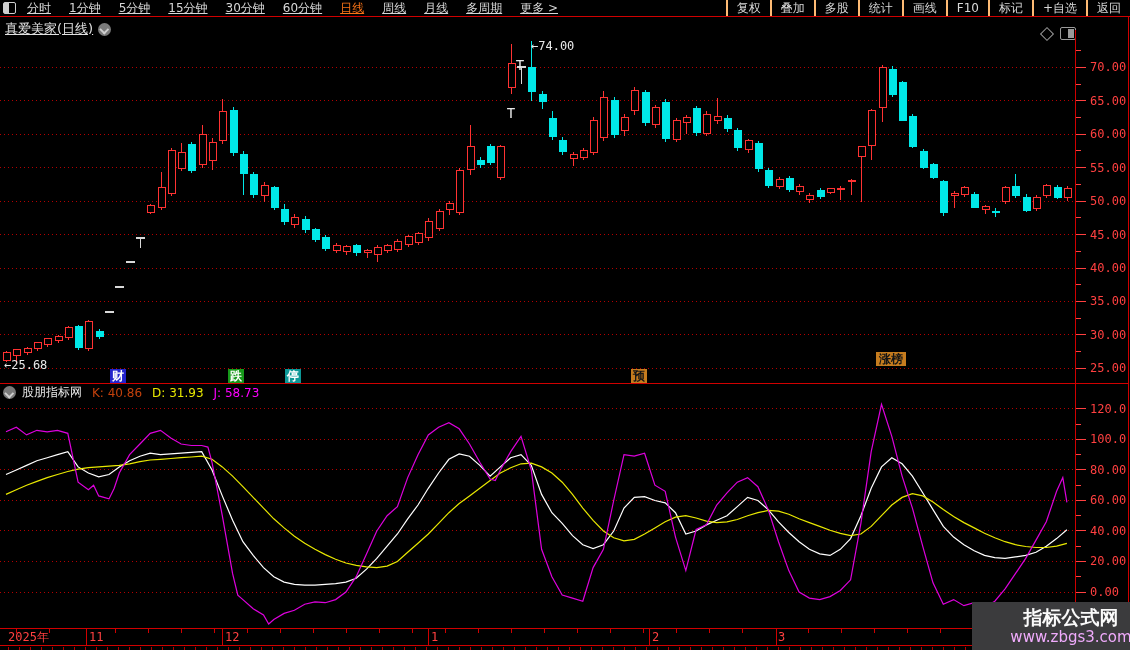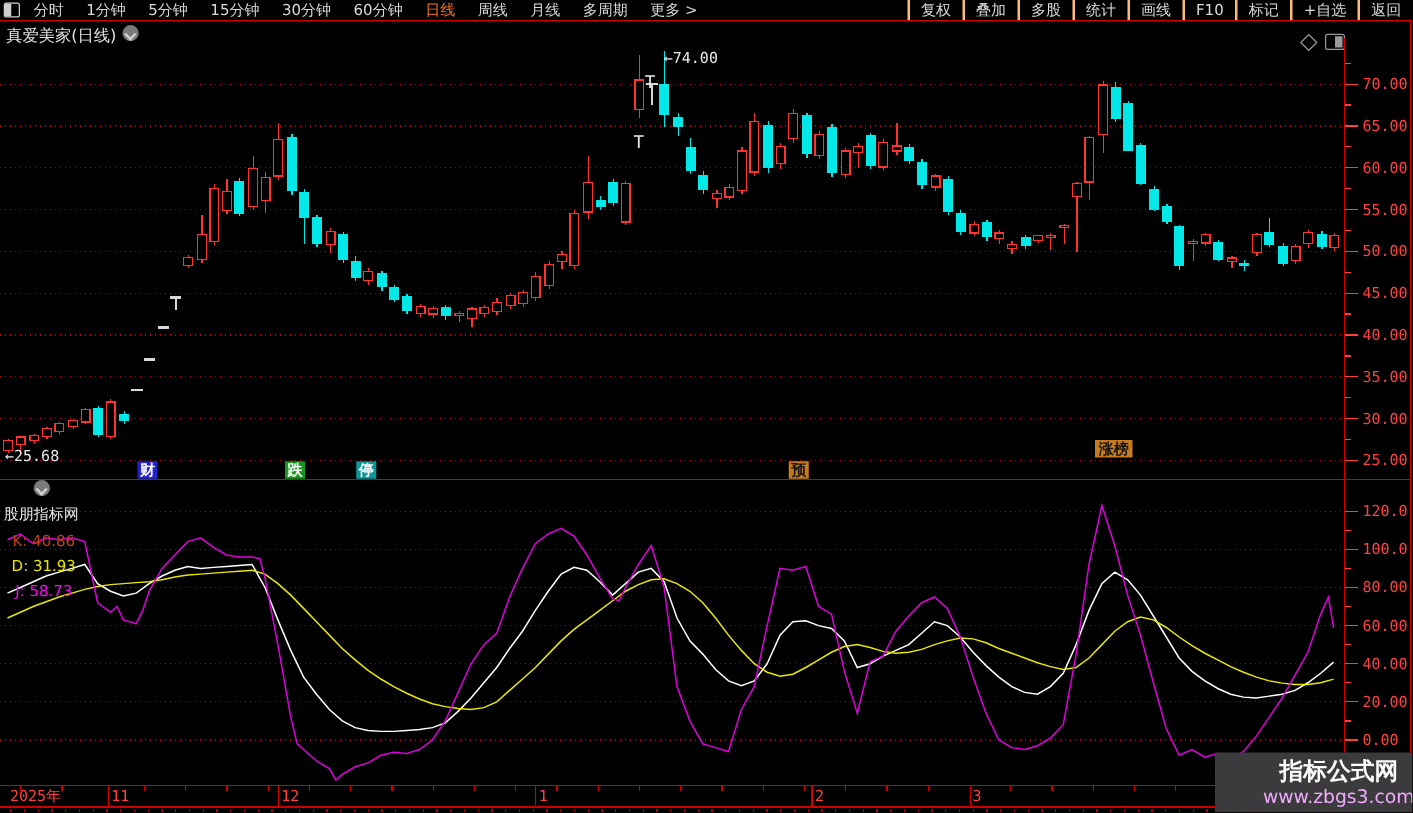--- a/index.html
+++ b/index.html
@@ -2,37 +2,37 @@
 <html><head>
 <meta charset="utf-8">
 <style>
   html,body{margin:0;padding:0;background:#000;}
   #app{position:relative;width:1130px;height:650px;background:#000;overflow:hidden;
        font-family:"DejaVu Sans","Liberation Sans",sans-serif;}
   
   #toolbar{position:absolute;top:0;left:0;width:1130px;height:16px;display:flex;
            align-items:center;border-bottom:1px solid #d00000;background:#000;}
   #tb-left{display:flex;align-items:center;height:16px;}
-  .tb-item{color:#d8d8d8;font-size:12px;line-height:16px;padding:0 9px;white-space:nowrap;cursor:default;}
+  .tb-item{color:#d8d8d8;font-size:12px;line-height:16px;padding:0 9px;white-space:nowrap;cursor:default;text-decoration:underline;}
   .tb-item.active{color:#f97316;}
   #tb-right{margin-left:auto;display:flex;height:16px;}
   .tbr-item{color:#d8d8d8;font-size:12px;line-height:16px;padding:0 9px;border-left:2px solid #fdba74;white-space:nowrap;}
   #win-icon{width:11px;height:10px;border:1px solid #cfcfcf;border-radius:2px;margin:0 2px 0 3px;position:relative;}
   #win-icon::after{content:"";position:absolute;left:0;top:0;width:5px;height:10px;background:#cfcfcf;}
   
-  #title-row{position:absolute;top:20px;left:5px;color:#e2e2e2;font-size:13px;display:flex;gap:5px;}
+  #title-row{position:absolute;top:20px;left:5px;color:#e2e2e2;font-size:13px;display:flex;align-items:center;gap:5px;text-decoration:underline;}
   .chev-icon{width:13px;height:13px;border-radius:50%;background:#7a7a7a;display:inline-block;position:relative;}
   .chev-icon::after{content:"";position:absolute;left:3.2px;top:3.5px;width:4.5px;height:4.5px;
                     border-right:2px solid #cfcfcf;border-bottom:2px solid #cfcfcf;transform:rotate(45deg);}
   #corner-icons{position:absolute;top:27px;left:1042px;display:flex;align-items:center;gap:8px;}
   #diamond-icon{width:8px;height:8px;border:1px solid #9a9a9a;transform:rotate(45deg);}
   #panel-icon{width:14px;height:11px;border:1px solid #9a9a9a;border-radius:2px;position:relative;}
   #panel-icon::after{content:"";position:absolute;right:1px;top:1px;width:6px;height:9px;background:#9a9a9a;}
   
-  #ind-header{position:absolute;top:384px;left:3px;display:flex;align-items:center;gap:6px;font-size:12px;flex-direction:column;}
+  #ind-header{position:absolute;top:384px;left:3px;display:flex;align-items:center;gap:6px;font-size:12px;}
   #ind-header .kv{margin-left:4px;}
   
   .badge{position:absolute;height:14px;line-height:14px;font-size:12px;font-weight:bold;text-align:center;}
   
   #watermark{position:absolute;left:972px;top:602px;width:158px;height:48px;background:#3b3b3d;
              display:flex;flex-direction:column;align-items:center;justify-content:center;z-index:5;padding-left:20px;}
   #wm1{color:#fafafa;font-size:19px;font-weight:bold;line-height:22px;}
   #wm2{color:#f0abfc;font-size:15px;line-height:18px;}
   svg{position:absolute;left:0;top:0;}
   svg text{font-family:"DejaVu Sans Mono","Liberation Mono",monospace;}

